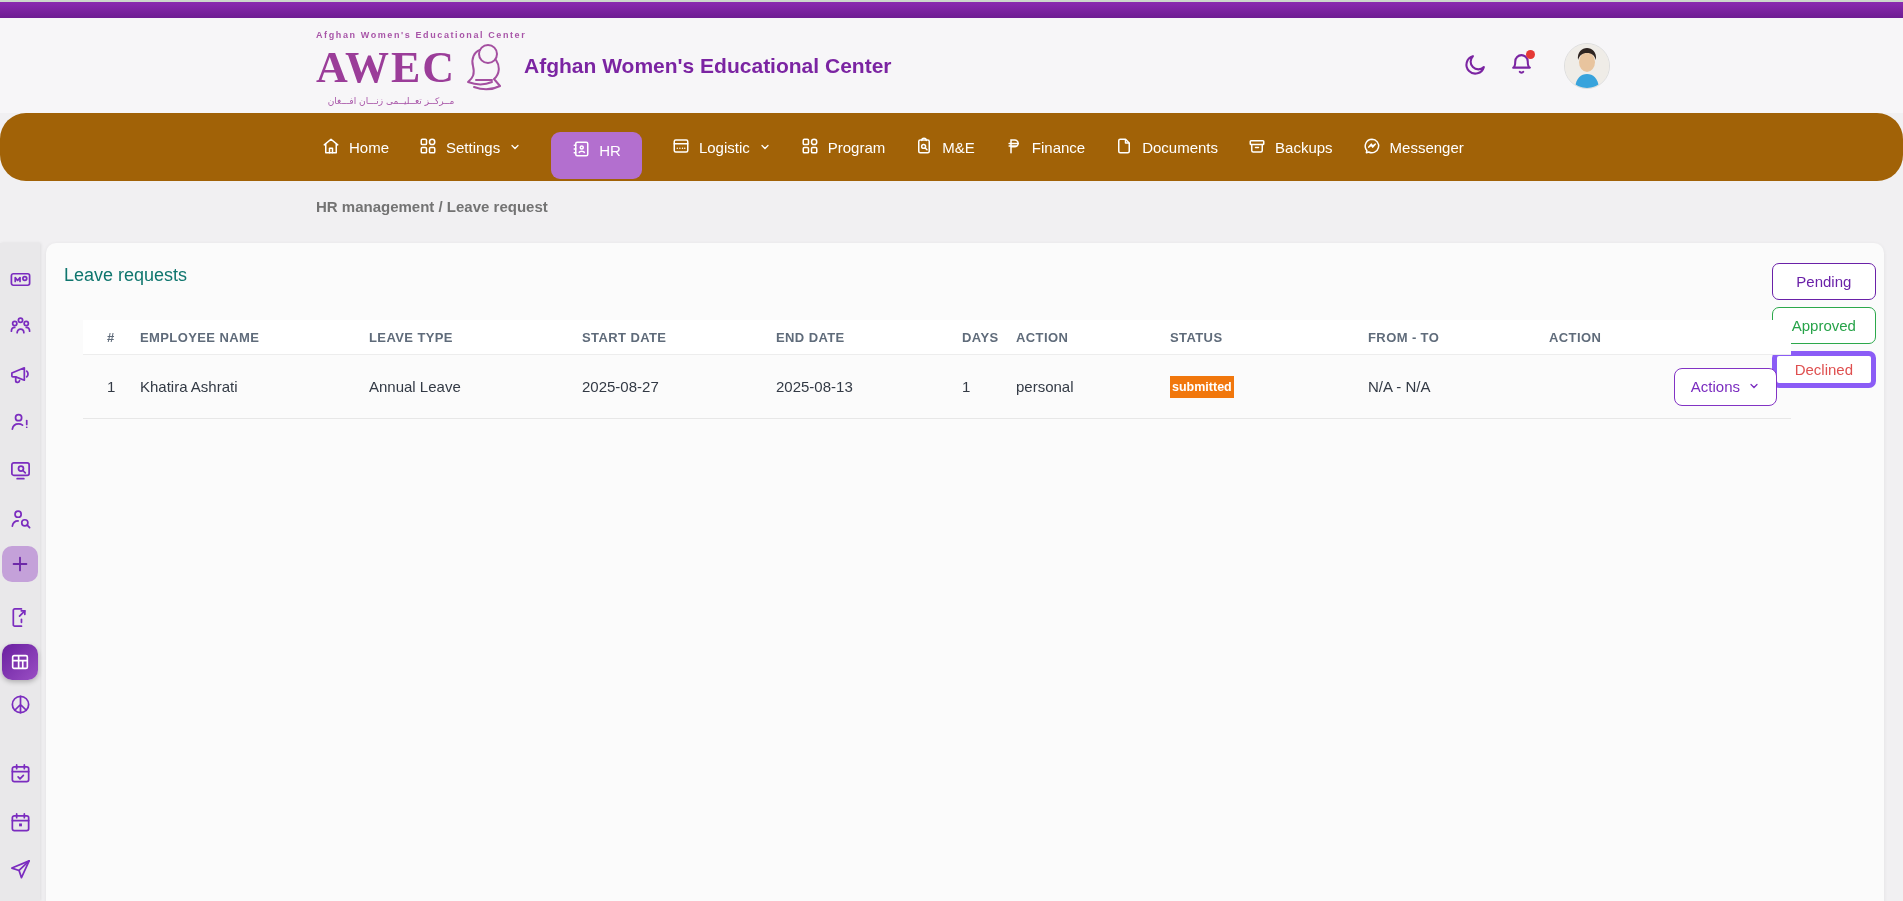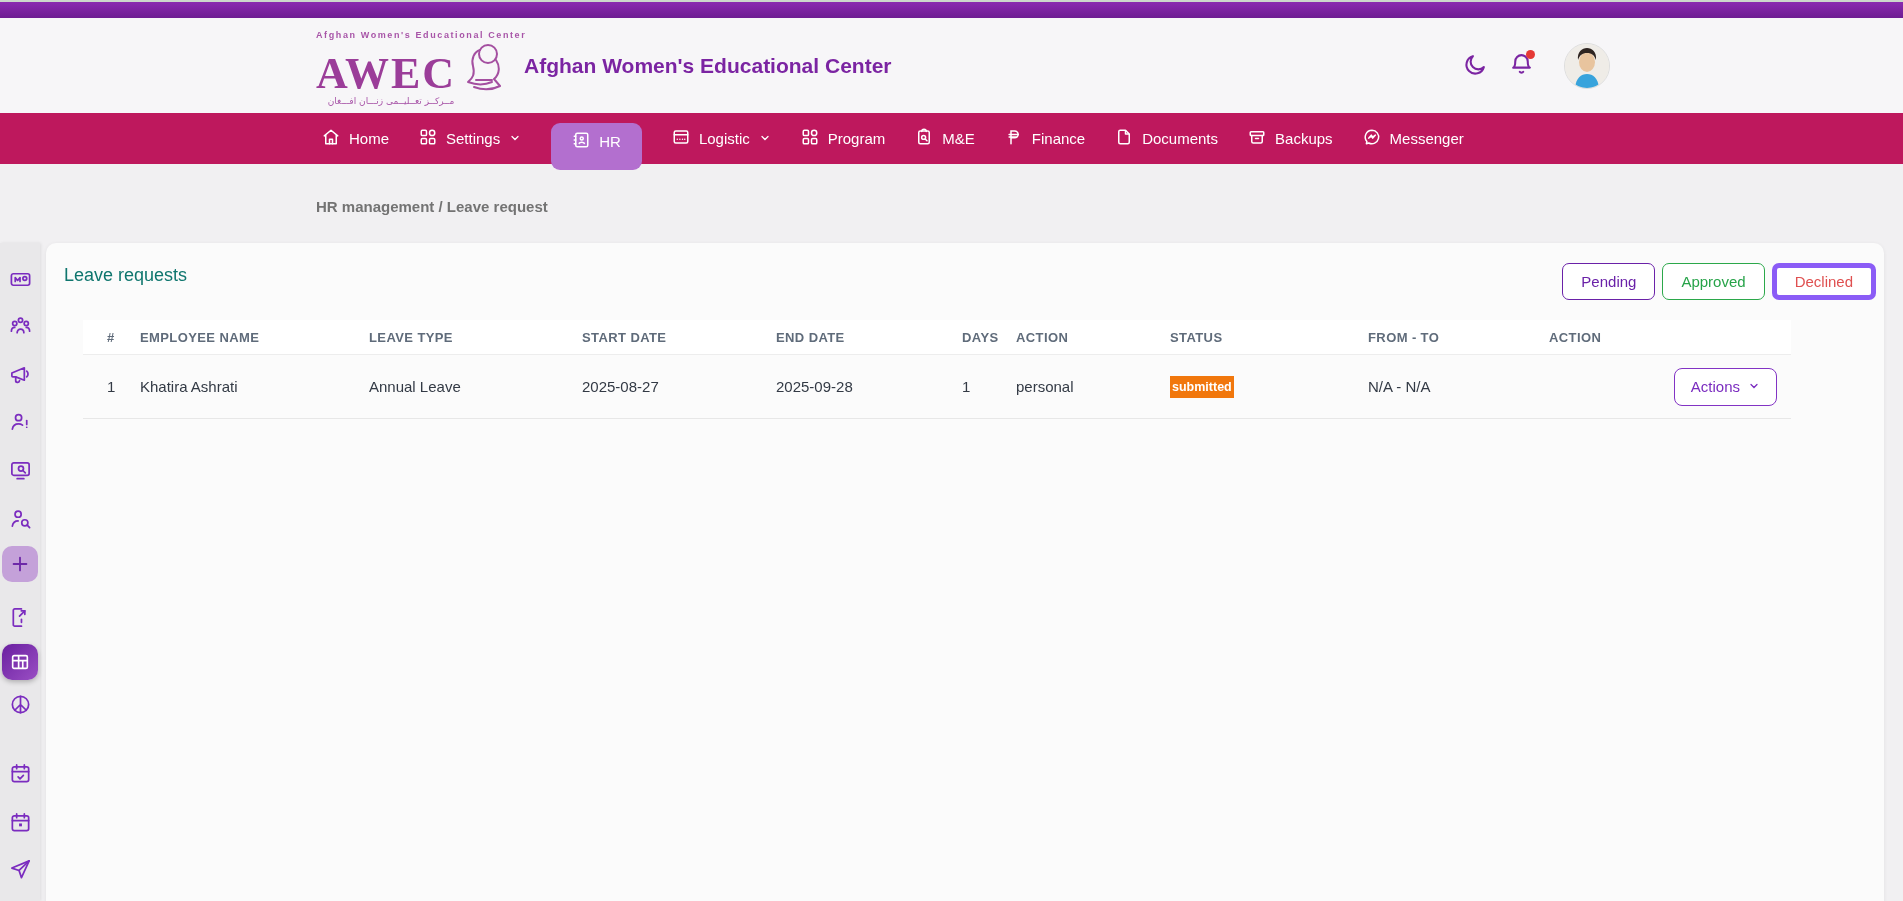--- a/index.html
+++ b/index.html
@@ -8,37 +8,37 @@
   .screen { position:relative; width:1903px; height:901px; background:#f1f0f2; overflow:hidden; }
 
   
   .topbar { position:absolute; left:0; top:0; width:100%; height:18px;
             background:linear-gradient(180deg,#8a2bb0,#6e1c92); border-top:2px solid #ccd8cc; }
 
   
   .header { position:absolute; left:0; top:18px; width:100%; height:95px; background:#f7f6f8; }
   .logo { position:absolute; left:316px; top:12px; width:190px; color:#9c3f9e; cursor:pointer; }
   .logo-top { font-size:9px; letter-spacing:1.6px; white-space:nowrap; color:#a855a8; font-weight:600; }
-  .logo-row { display:flex; align-items:flex-end; }
+  .logo-row { display:flex; align-items:center; }
   .logo-acronym { font-family:"Liberation Serif","DejaVu Serif",serif; font-weight:700; font-size:44px;
                   letter-spacing:2px; color:#9b3d99; line-height:1; }
   .logo-fig { margin-left:2px; }
   .logo-bottom { font-family:"DejaVu Sans",sans-serif; font-size:9px; color:#a855a8; letter-spacing:2px;
                  text-align:center; width:150px; }
   .app-title { position:absolute; left:524px; top:36px; font-size:21px; font-weight:700; color:#7b24a2; }
   .header-actions { position:absolute; right:293px; top:0; height:95px; display:flex; align-items:center; gap:16px; }
   .icon-btn { background:none; border:none; color:#7b24a2; cursor:pointer; position:relative;
               width:30px; height:30px; display:flex; align-items:center; justify-content:center; }
   .bell-dot { position:absolute; top:-1px; right:1px; width:9px; height:9px; border-radius:50%; background:#e53935; }
   .avatar { width:46px; height:46px; border-radius:50%; overflow:hidden; border:1px solid #ddd; background:#f1efec;
             margin-left:12px; cursor:pointer; }
 
   
-  .nav { position:absolute; left:0; top:113px; width:100%; height:51px; background:#be185d;
-         display:flex; align-items:center; padding-left:322px; gap:30px; overflow:visible; z-index:5; }
+  .nav { position:absolute; left:0; top:113px; width:100%; height:68px; background:#a16207;
+         display:flex; align-items:center; padding-left:322px; gap:30px; overflow:visible; z-index:5;border-radius:26px; }
   .nav-item { display:flex; align-items:center; gap:9px; color:#fff; font-size:15px; cursor:pointer;
               background:none; border:none; font-family:inherit; white-space:nowrap; }
   .nav-item svg { flex:0 0 auto; }
   .nav-item.active { position:relative; top:8px; background:#b36fcf; border-radius:9px; padding:8px 21px 18px; }
 
   
   .breadcrumb { position:absolute; left:316px; top:198px; font-size:15px; font-weight:600; color:#737373; }
 
   
   .sidebar { position:absolute; left:0; top:243px; width:40px; height:658px; background:#e9e8ea;
@@ -48,21 +48,21 @@
   .side-btn.plus { left:2px; width:36px; height:36px; background:#c4a1d9; border-radius:10px;
                    font-size:22px; color:#6d28a8; }
   .side-btn.active-tile { left:2px; width:36px; height:36px; border-radius:10px;
                    background:linear-gradient(135deg,#6a1fa0,#9a4fc4); color:#fff;
                    box-shadow:0 2px 5px rgba(0,0,0,.25); }
 
   
   .card { position:absolute; left:46px; top:243px; width:1838px; height:668px; background:#fbfbfb;
           border-radius:10px 10px 0 0; box-shadow:0 1px 4px rgba(0,0,0,.07); }
   .card-title { position:absolute; left:18px; top:22px; font-size:18px; font-weight:400; color:#0f766e; }
-  .filters { position:absolute; right:8px; top:20px; display:flex; gap:7px; }
+  .filters { position:absolute; right:8px; top:20px; display:flex; gap:7px;flex-direction:column; }
   .filter-btn { height:37px; padding:0 18px; background:#fff; border-radius:7px; font-size:15px;
                 font-family:inherit; cursor:pointer; }
   .filter-pending { border:1px solid #6a21a8; color:#6a21a8; }
   .filter-approved { border:1px solid #2ba84a; color:#27a349; }
   .filter-declined { border:5px solid #8b5cf6; color:#df5050; }
 
   
   .table-wrap { position:absolute; left:37px; top:77px; width:1708px; }
   .t-grid { display:grid; grid-template-columns:33px 229px 213px 194px 186px 54px 154px 198px 181px 1fr;
             align-items:center; padding-left:24px; }
@@ -370,21 +370,21 @@
         <div>STATUS</div>
         <div>FROM - TO</div>
         <div>ACTION</div>
       </div>
 
       <div class="t-grid t-row">
         <div>1</div>
         <div>Khatira Ashrati</div>
         <div>Annual Leave</div>
         <div>2025-08-27</div>
-        <div>2025-09-28</div>
+        <div>2025-08-13</div>
         <div>1</div>
         <div>personal</div>
         <div>
           <span class="badge">submitted</span>
         </div>
         <div>N/A - N/A</div>
         <div class="action-cell">
           <button class="actions-btn">
             <span>Actions</span>
             <span>

